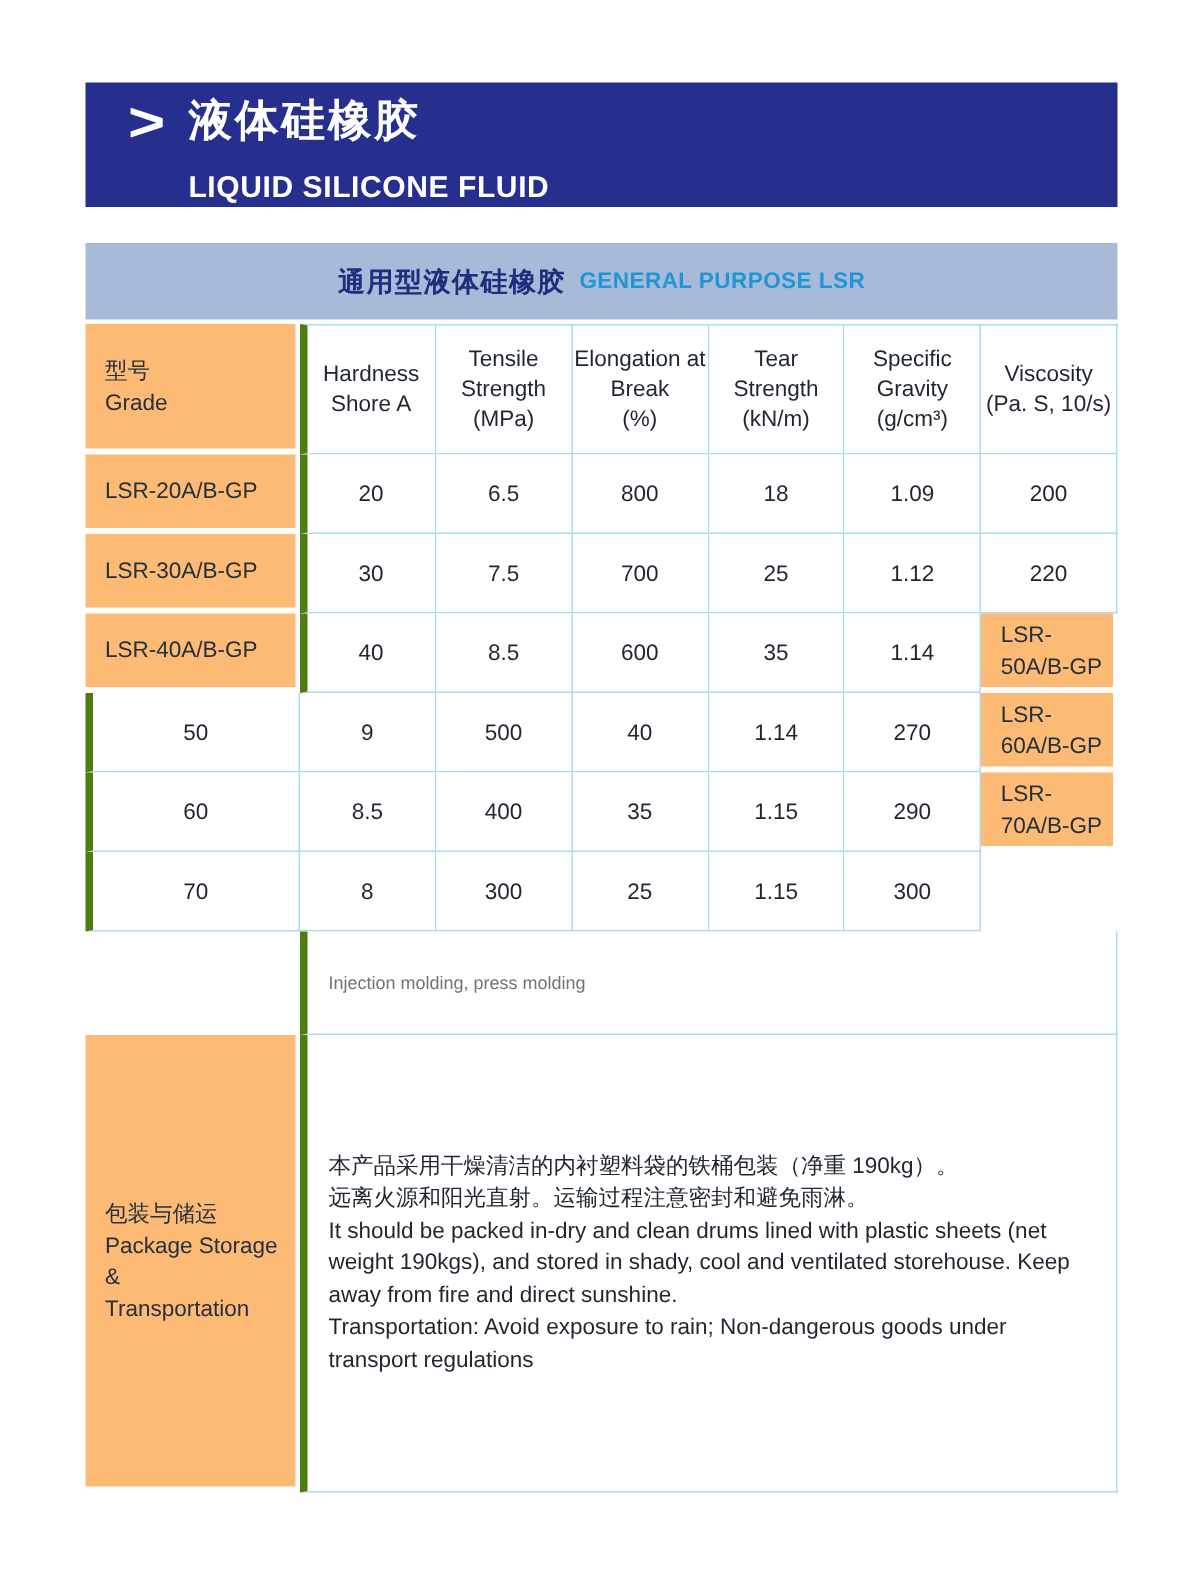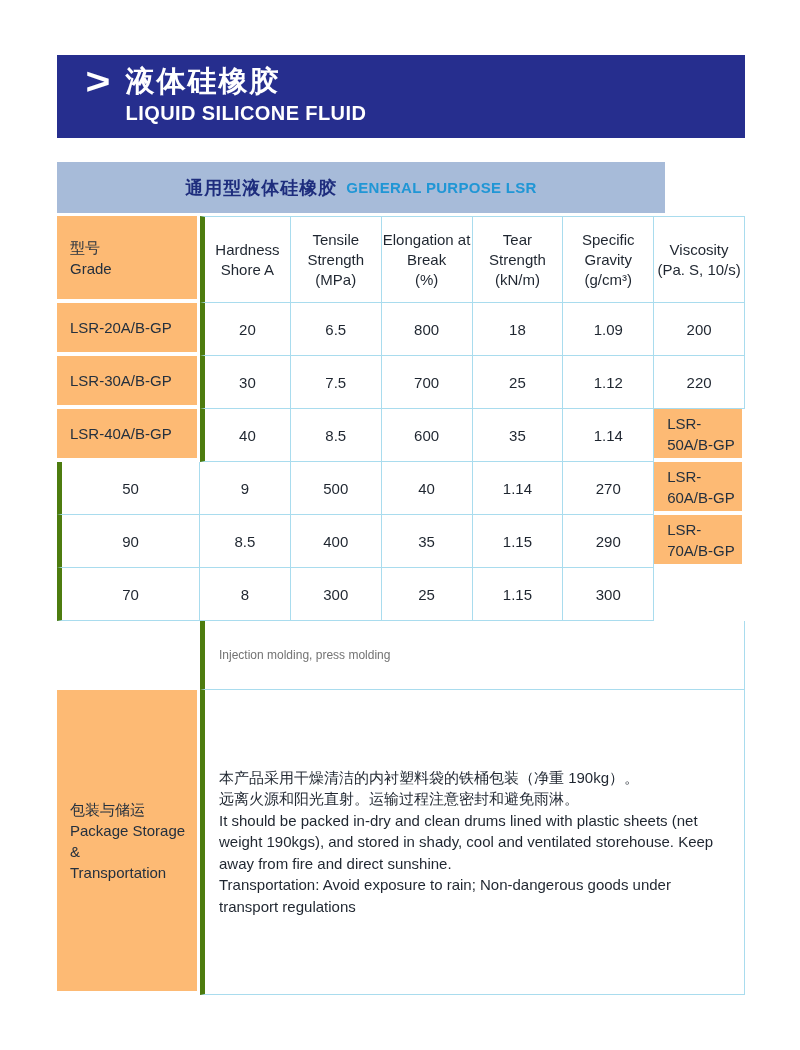--- a/index.html
+++ b/index.html
@@ -16,27 +16,27 @@
   .banner {
     position:absolute; left:57px; top:55px; width:688px; height:83px;
     background:#262e8e;
     display:flex; align-items:flex-start;
     padding:9px 0 0 30px;
   }
   .chev {
     color:#ffffff; font-size:37px; font-weight:600; line-height:36px;
     margin-right:17px; transform:scaleX(1.15); letter-spacing:0;
   }
-  .banner-text { display:flex; flex-direction:column; }
+  .banner-text { display:flex; flex-direction:column;gap:12px; }
   .t-zh { color:#ffffff; font-size:29px; font-weight:700; line-height:34px; letter-spacing:2px; }
   .t-en { color:#ffffff; font-size:20px; font-weight:700; line-height:26px; margin-top:2px; letter-spacing:0.4px; }
 
   
   .caption {
-    position:absolute; left:57px; top:162px; width:608px; height:51px;
+    position:absolute; left:57px; top:162px; width:688px; height:51px;
     background:#a7bbd9;
     display:flex; align-items:center; justify-content:center; gap:9px;
   }
   .cap-zh { color:#1e2d7d; font-size:18px; font-weight:700; letter-spacing:1px; }
   .cap-en { color:#2096d5; font-size:15px; font-weight:700; letter-spacing:0.3px;text-align:center; }
 
   
   .grid {
     position:absolute; left:57px; top:216px; width:688px;
     display:grid;
@@ -131,21 +131,21 @@
       <div class="dcell vcell">35</div>
       <div class="dcell vcell">1.14</div>
       <div class="chip">LSR-50A/B-GP</div>
       <div class="dcell vcell first-col">50</div>
       <div class="dcell vcell">9</div>
       <div class="dcell vcell">500</div>
       <div class="dcell vcell">40</div>
       <div class="dcell vcell">1.14</div>
       <div class="dcell vcell">270</div>
       <div class="chip">LSR-60A/B-GP</div>
-      <div class="dcell vcell first-col">90</div>
+      <div class="dcell vcell first-col">60</div>
       <div class="dcell vcell">8.5</div>
       <div class="dcell vcell">400</div>
       <div class="dcell vcell">35</div>
       <div class="dcell vcell">1.15</div>
       <div class="dcell vcell">290</div>
       <div class="chip">LSR-70A/B-GP</div>
       <div class="dcell vcell first-col">70</div>
       <div class="dcell vcell">8</div>
       <div class="dcell vcell">300</div>
       <div class="dcell vcell">25</div>

